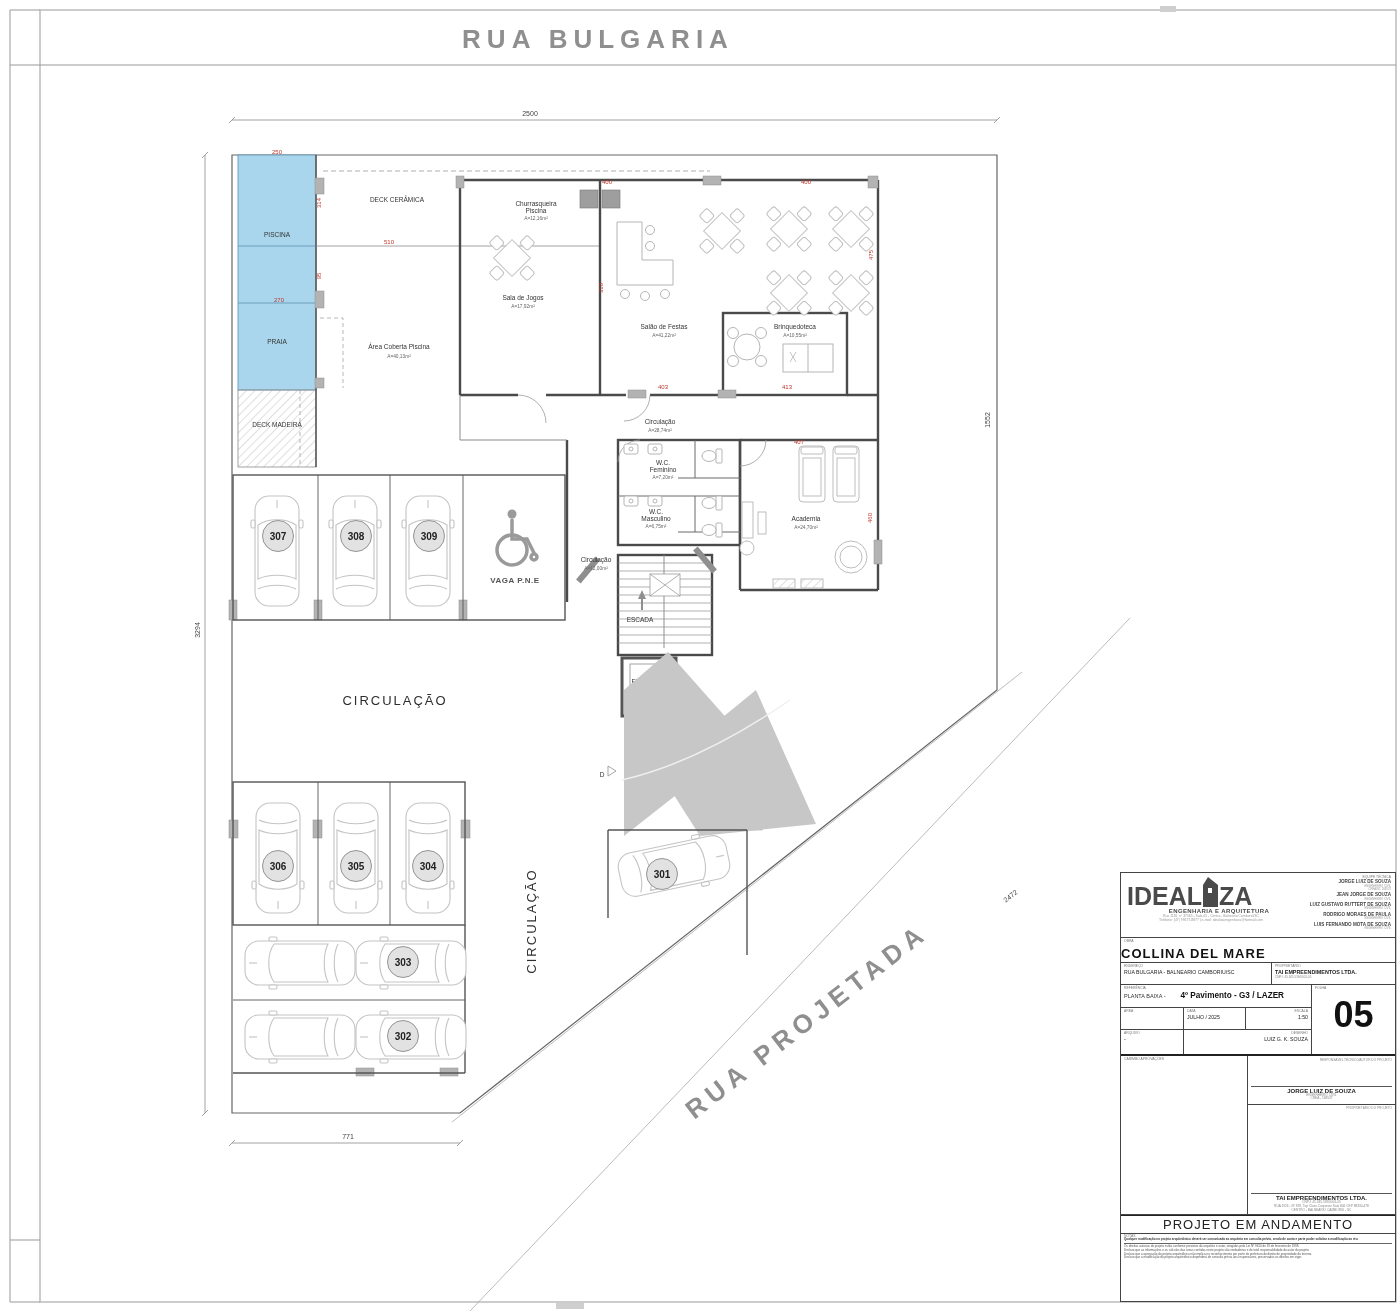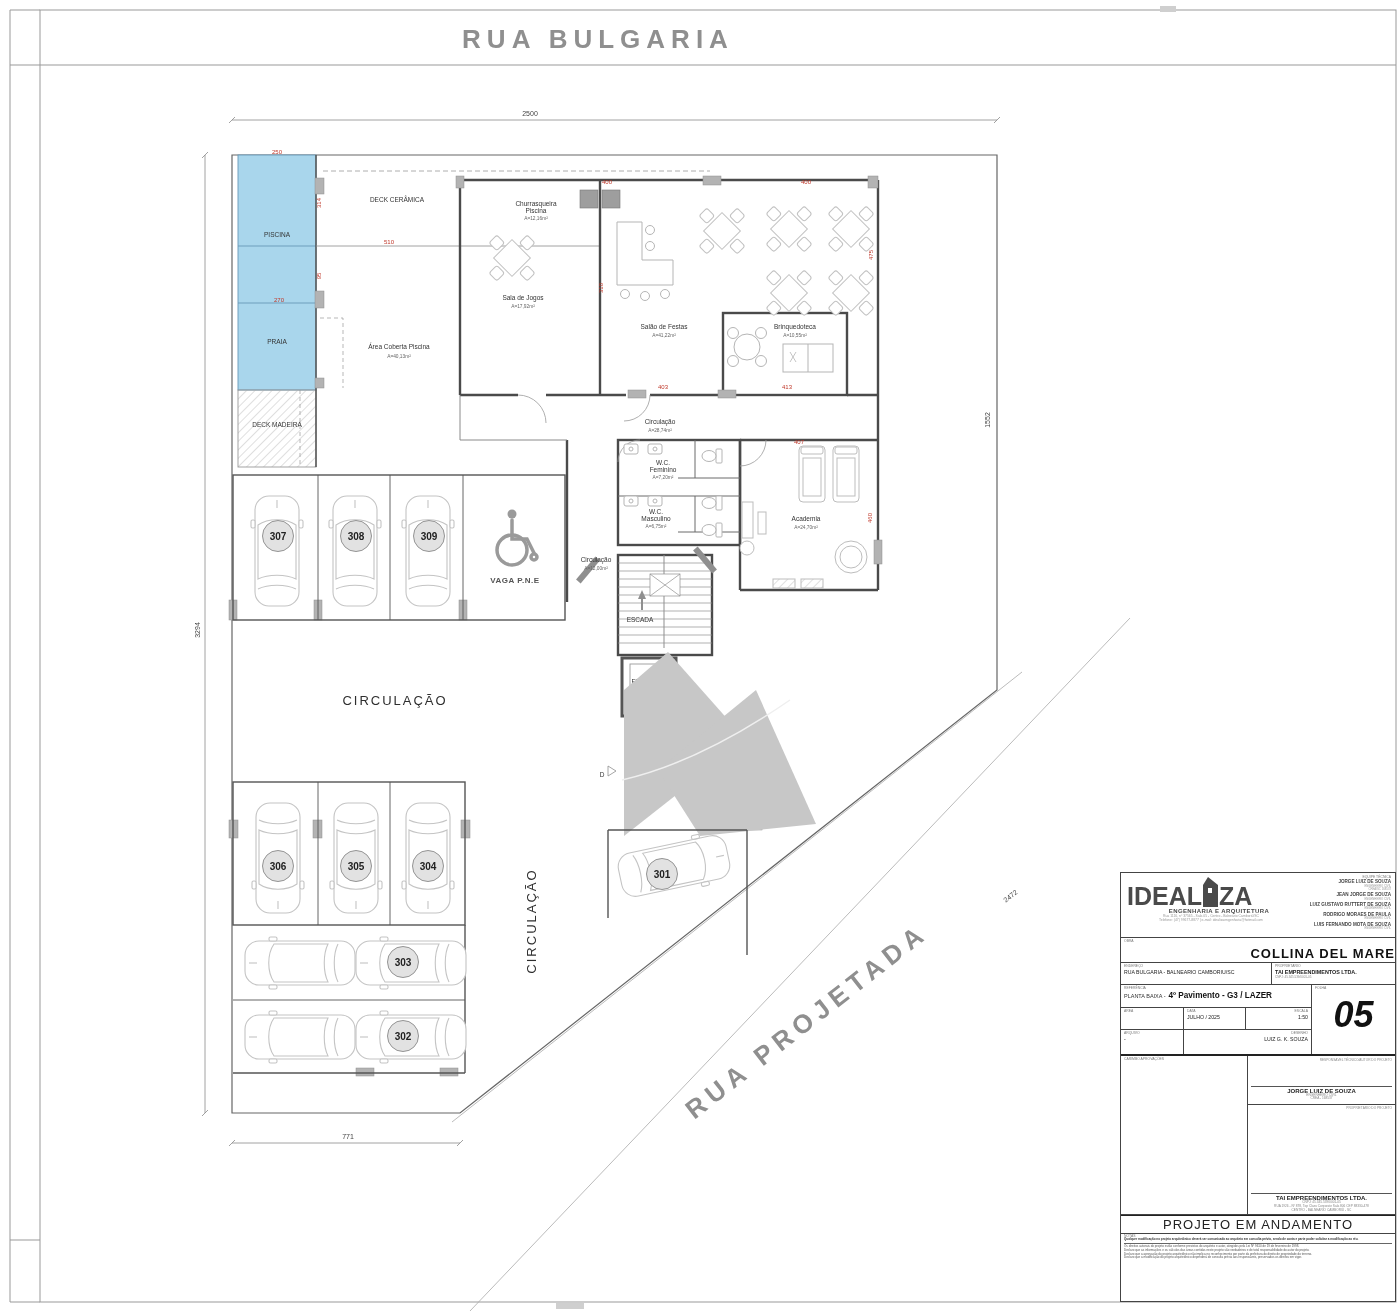--- a/index.html
+++ b/index.html
@@ -27,37 +27,37 @@
   .addr{font-size:3.4px;color:#999;text-align:center;margin-left:18px;line-height:1.25;}
   .team{flex:1;padding:3px 4px 0 0;text-align:right;}
   .team .m{margin-bottom:1.5px;}
   .team .n{font-size:4.6px;font-weight:bold;color:#444;line-height:1.15;}
   .team .s{font-size:2.8px;color:#999;line-height:1.1;}
   .r2{height:27px;}
   .band{position:absolute;left:3px;right:3px;top:9px;bottom:3px;background:#d8d8d8;
         display:flex;align-items:center;justify-content:center;
         font-size:15px;font-weight:bold;letter-spacing:7px;color:#222;}
   .r3{height:25px;}
-  .obra{position:absolute;left:0;right:0;top:8px;text-align:right;font-size:13px;font-weight:bold;color:#111;letter-spacing:1px;}
+  .obra{position:absolute;left:0;right:0;top:8px;text-align:left;font-size:13px;font-weight:bold;color:#111;letter-spacing:1px;}
   .r4{height:22px;display:flex;}
   .c{box-sizing:border-box;padding:1.5px 3px;}
   .bl{border-left:1px solid #444;}
   .v6{font-size:5.2px;color:#222;margin-top:1.5px;}
   .v6b{font-size:5.4px;font-weight:bold;color:#222;margin-top:1.5px;}
   .v3{font-size:3px;color:#888;}
   .r567{height:69px;display:flex;border-bottom:2px solid #222;}
   .midcol{flex:1;display:flex;flex-direction:column;}
   .r5{height:23px;box-sizing:border-box;border-bottom:1px solid #444;padding:1.5px 3px;}
-  .ref{display:flex;align-items:baseline;gap:3px;margin-top:1px;}
+  .ref{display:flex;align-items:baseline;gap:15px;margin-top:1px;}
   .refp{font-size:5.5px;color:#333;}
   .refv{font-size:8.2px;font-weight:bold;color:#111;}
   .r6{height:22px;box-sizing:border-box;border-bottom:1px solid #444;display:flex;}
   .r7{height:24px;display:flex;}
   .folha{width:84px;border-left:1px solid #444;box-sizing:border-box;padding:1.5px 3px;position:relative;}
-  .folha .num{position:absolute;left:0;right:0;top:12px;text-align:center;font-size:36px;font-weight:800;color:#111;line-height:1;font-style:italic;}
+  .folha .num{position:absolute;left:0;right:0;top:12px;text-align:center;font-size:36px;font-weight:800;color:#111;line-height:1;}
   .r8{height:159px;display:flex;}
   .carimbo{width:126px;box-sizing:border-box;padding:1.5px 3px;}
   .resp{flex:1;border-left:1px solid #444;box-sizing:border-box;padding:1.5px 3px;display:flex;flex-direction:column;}
   .rlabel{font-size:3.2px;color:#888;text-align:right;}
   .sig{border-top:.8px solid #555;margin-top:24px;padding-top:1px;text-align:center;}
   .sig .nm{font-size:6px;font-weight:bold;color:#222;}
   .sig .sm{font-size:3.2px;color:#888;line-height:1.2;}
   .div8{border-top:1px solid #444;margin:3px -3px 1px;}
   .spacer{flex:1;}
   .r9{height:19px;border-top:1.5px solid #222;border-bottom:2px solid #222;display:flex;align-items:center;justify-content:center;

